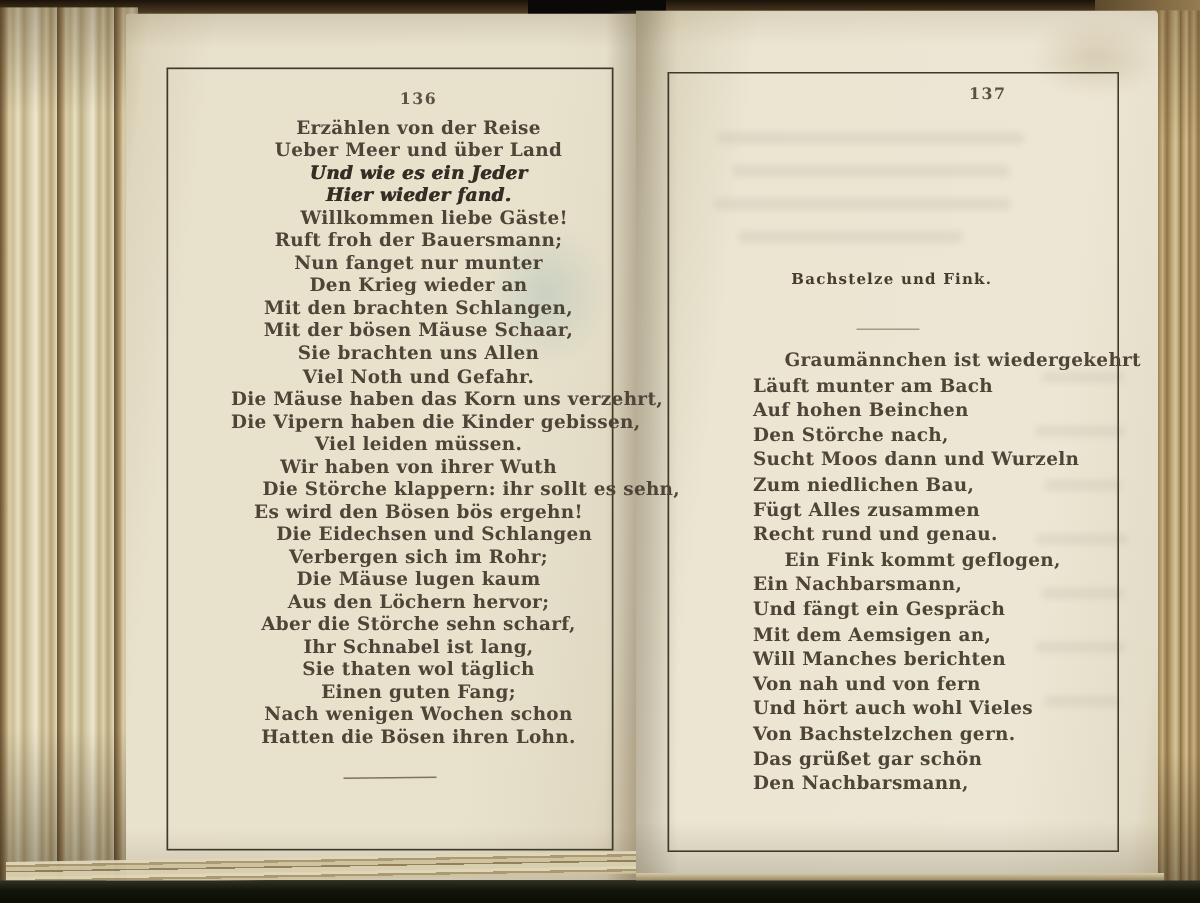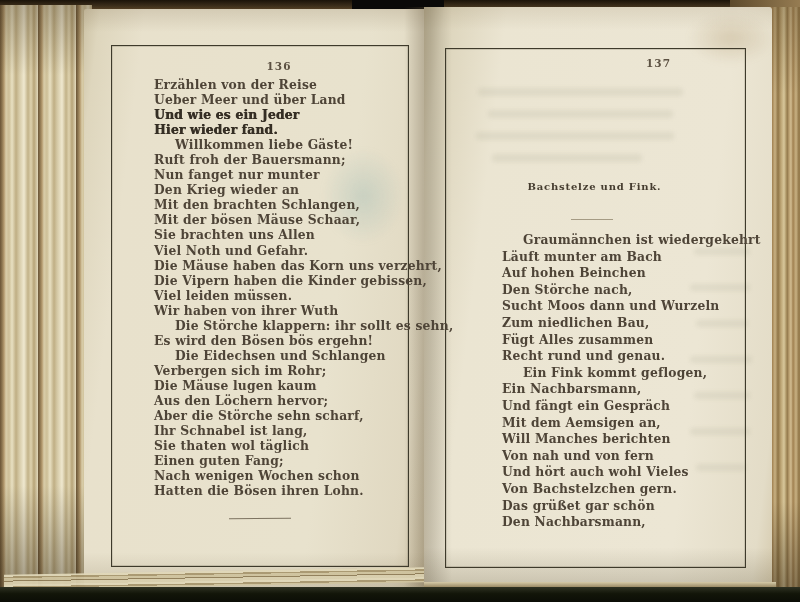--- a/index.html
+++ b/index.html
@@ -45,24 +45,24 @@
   .frame{position:absolute;border:1.2px solid var(--frame,#3e3a2b);box-shadow:inset 0 0 0 .4px rgba(62,58,43,.35);}
   .left-frame{left:111px;top:45px;width:296px;height:520px;}
   .right-frame{left:445px;top:48px;width:299px;height:518px;}
   
   .page-number{position:absolute;text-align:center;font-size:10.5px;font-weight:bold;
     letter-spacing:1px;color:#5c5142;padding-left:20px;}
   .num-left{left:111px;top:60px;width:296px;}
   .num-right{left:445px;top:57px;width:299px;margin-left:44px;}
   .poem{position:absolute;font-size:12.3px;font-weight:bold;color:var(--ink,#4e4437);
     letter-spacing:.2px;white-space:nowrap;}
-  .poem-left{left:154px;top:77px;width:250px;line-height:15.05px;}
+  .poem-left{left:154px;top:77px;width:250px;line-height:15.05px;text-align:center;}
   .poem-right{left:502px;top:232px;width:242px;line-height:16.6px;}
   .poem-line.indent{padding-left:21px;}
-  .poem-line.heavy{color:#352e24;text-shadow:.5px 0 0 currentColor;}
+  .poem-line.heavy{color:#352e24;text-shadow:.5px 0 0 currentColor;font-style:italic;}
   .poem-title{position:absolute;left:445px;top:181px;width:299px;text-align:center;
     font-size:10px;font-weight:bold;letter-spacing:.8px;color:#453c2f;}
   .title-rule{position:absolute;left:571px;top:219px;width:42px;height:1px;
     background:#8d8169;opacity:.75;}
   .end-rule{position:absolute;left:229px;top:518px;width:62px;height:1.4px;
     background:#6a5f4d;opacity:.85;transform:rotate(-.6deg);}
   
   .ghost{position:absolute;border-radius:5px;background:rgba(148,150,124,.14);filter:blur(2px);}
   .smudge-blue{position:absolute;left:322px;top:148px;width:82px;height:96px;
     background:radial-gradient(ellipse at center,rgba(125,168,168,.28),rgba(125,168,168,0) 70%);filter:blur(3px);}

